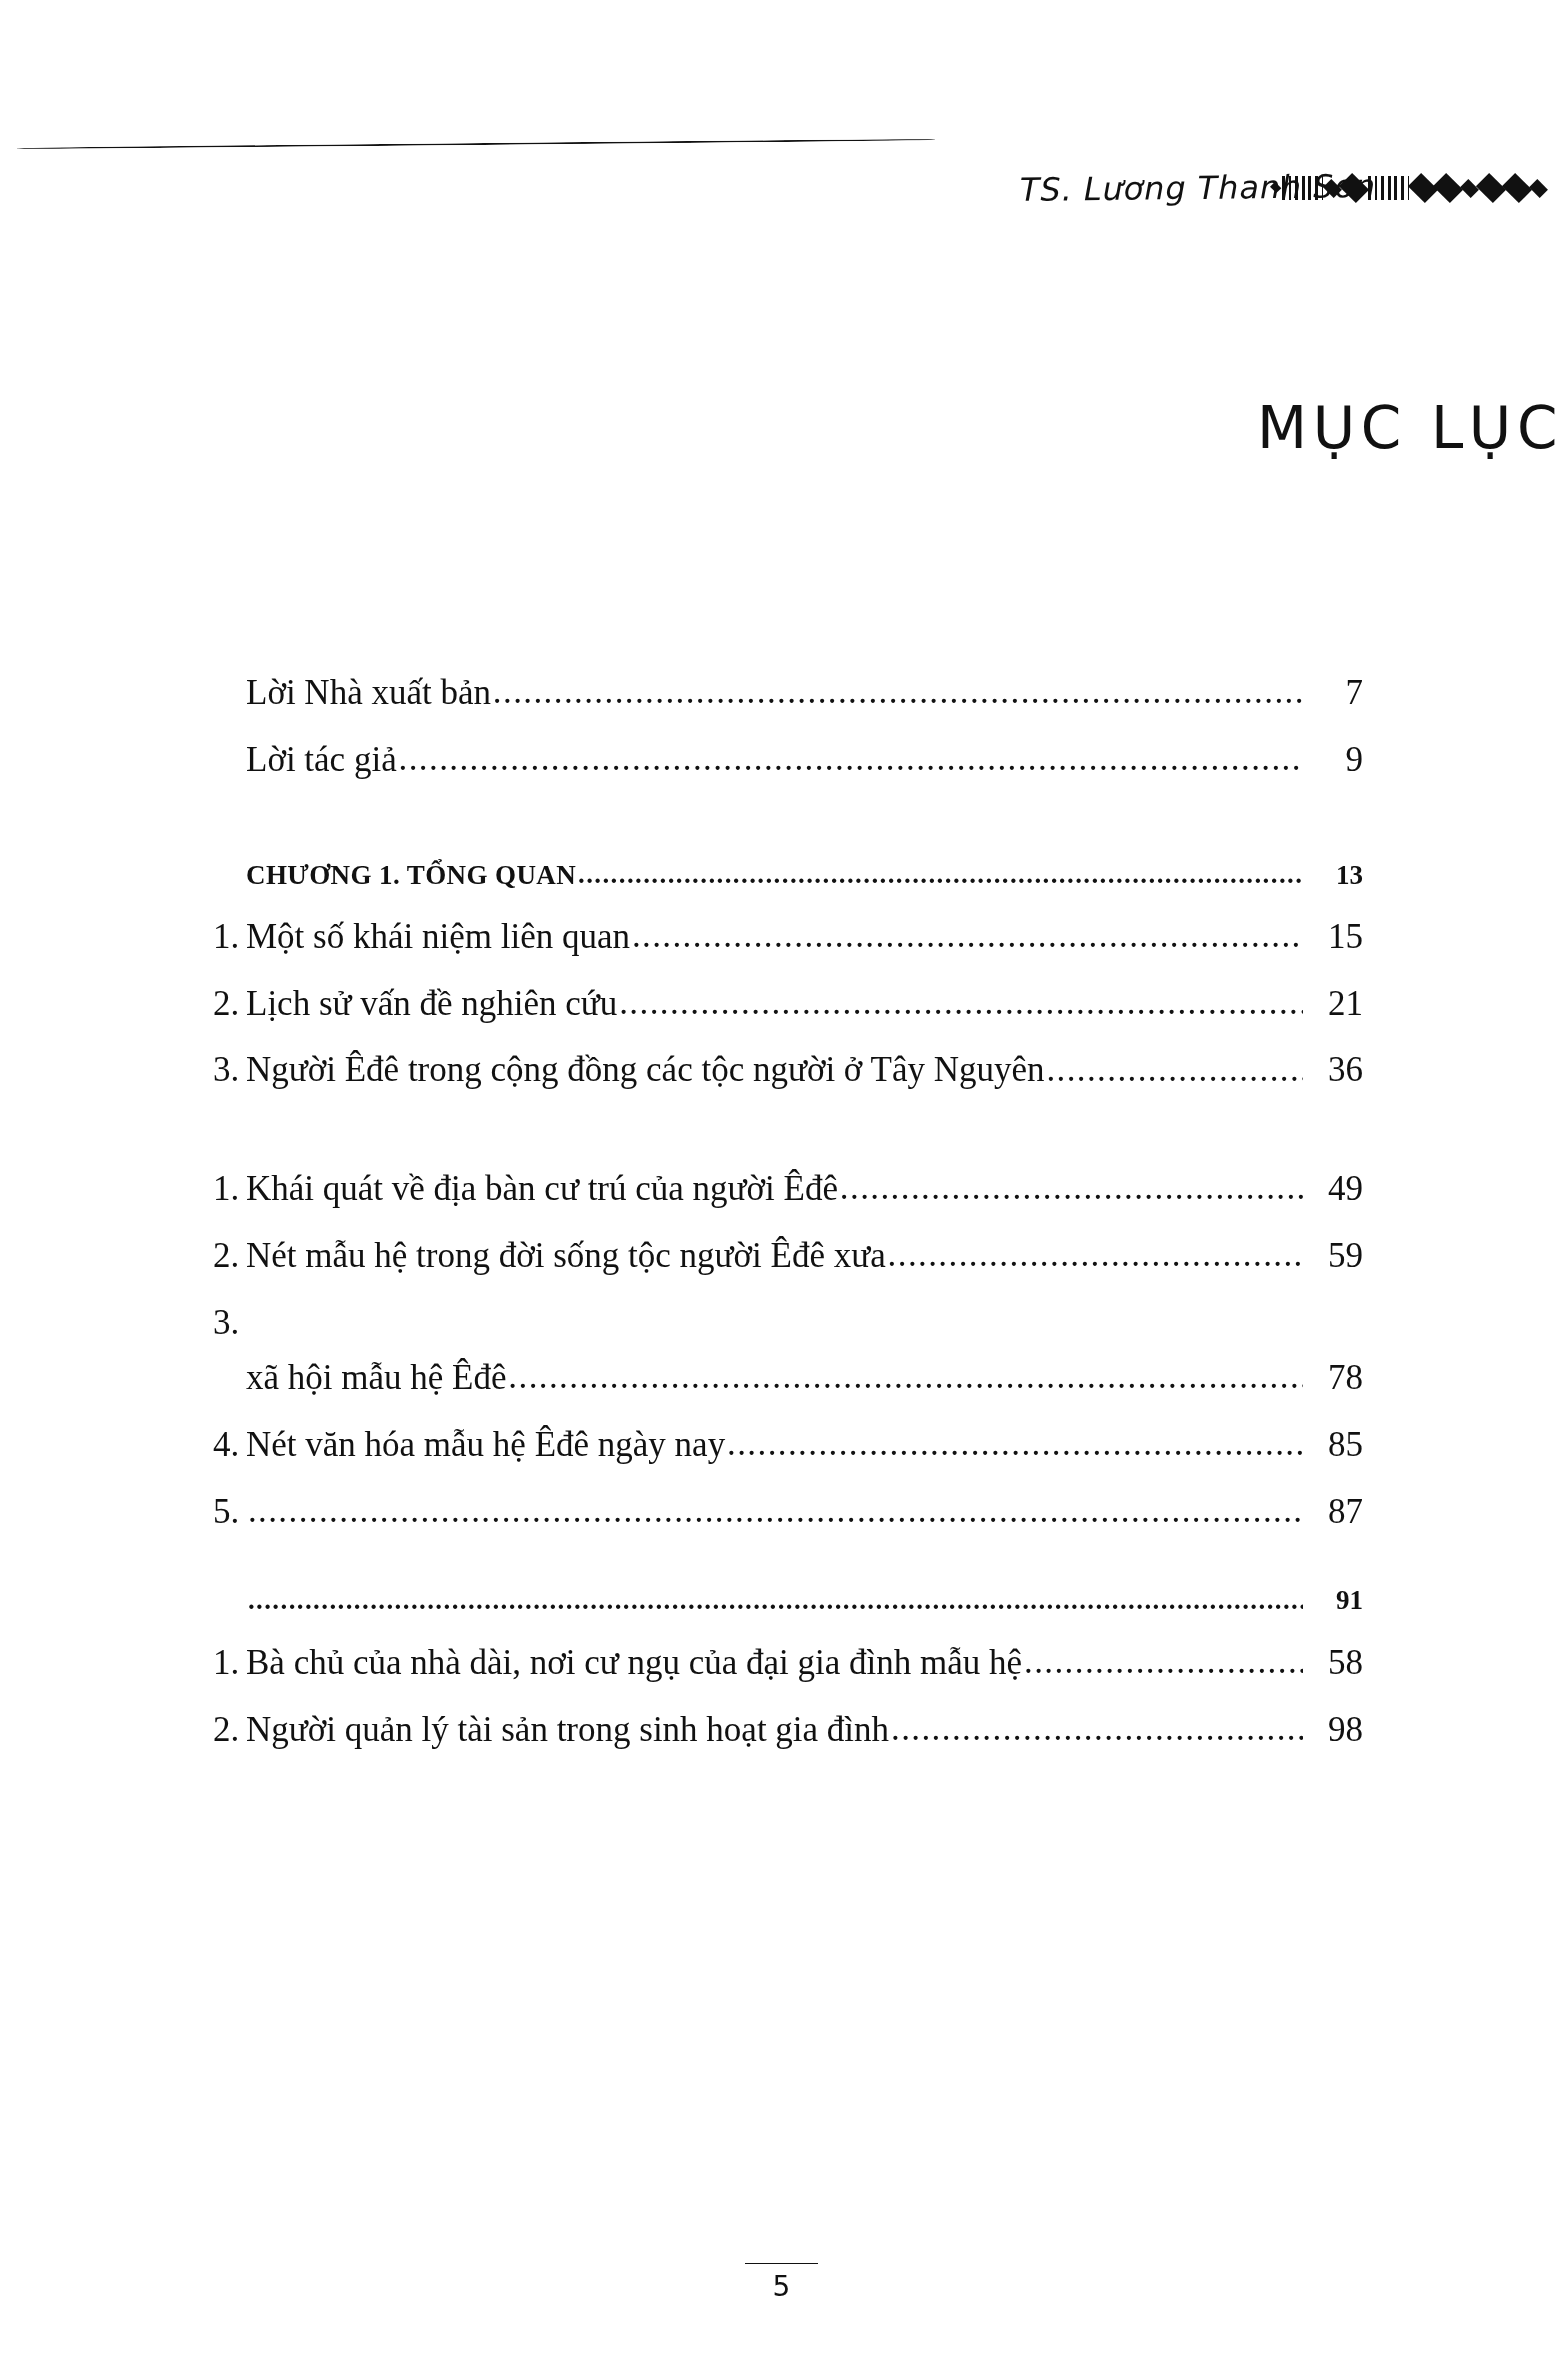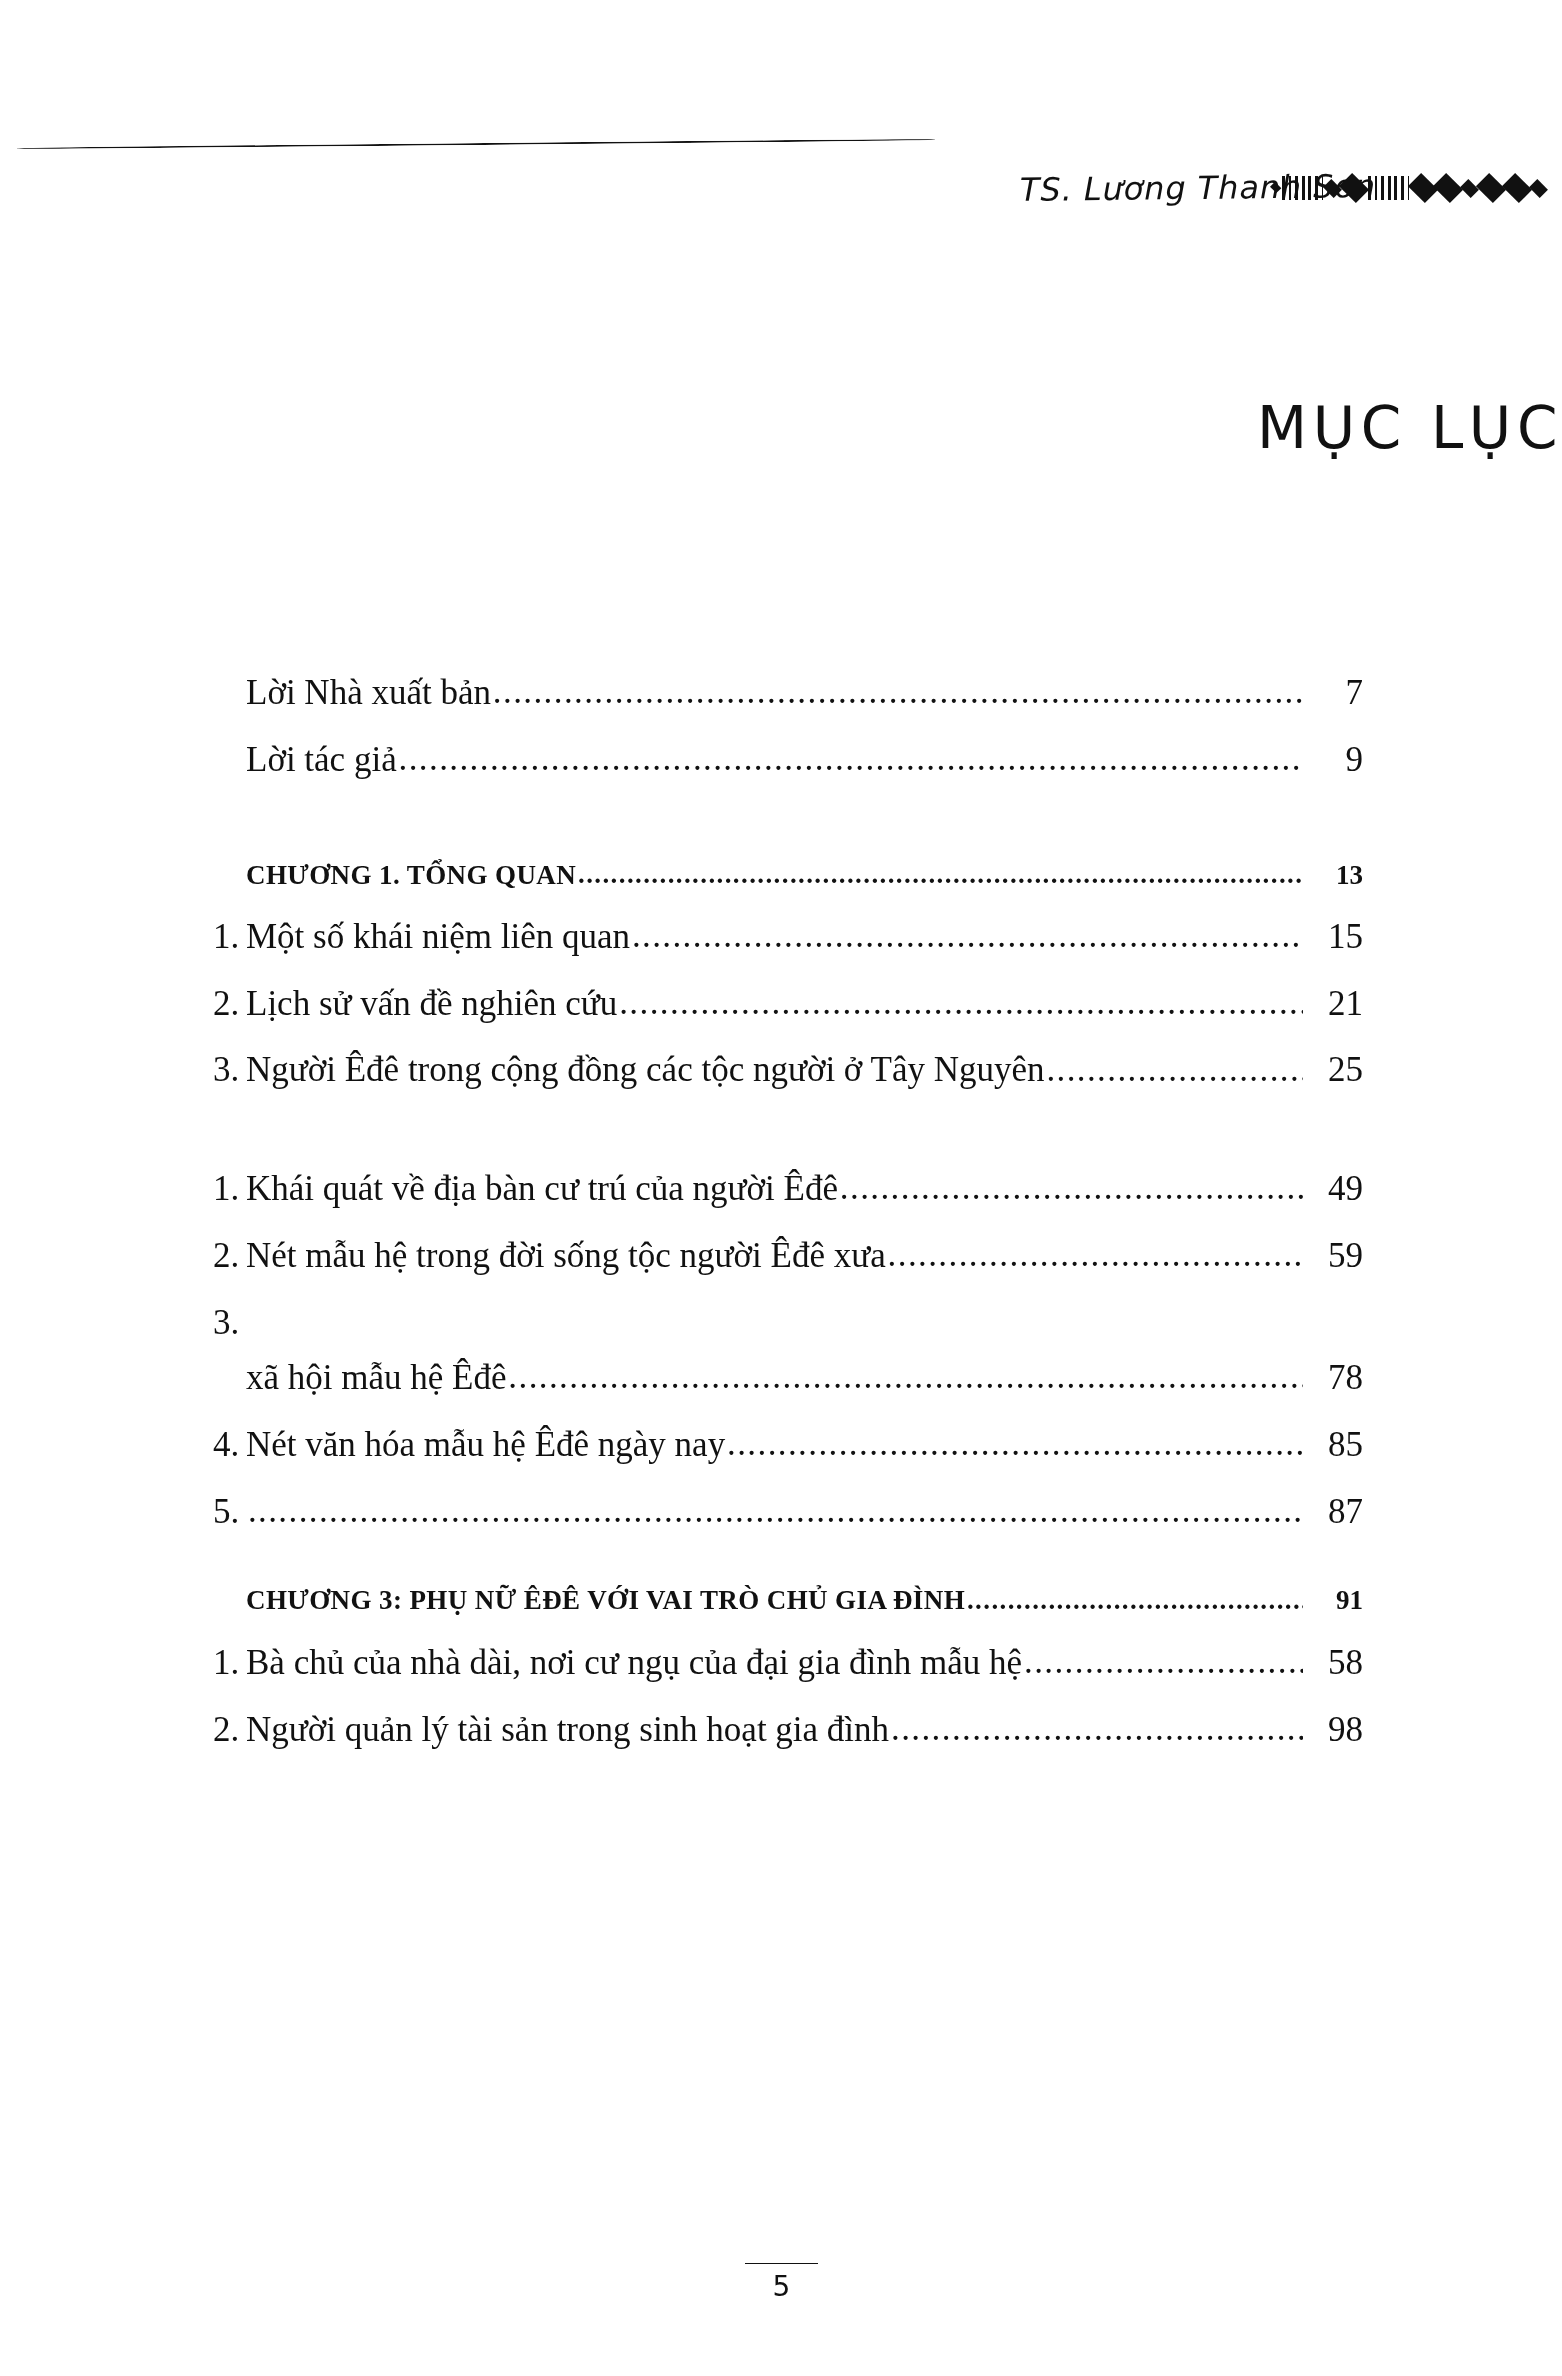--- a/index.html
+++ b/index.html
@@ -220,21 +220,21 @@
     <span class="num-col">2.</span>
     <span class="label">Lịch sử vấn đề nghiên cứu</span>
     <span class="leader"></span>
     <span class="page">21</span>
   </div>
 
   <div class="entry">
     <span class="num-col">3.</span>
     <span class="label">Người Êđê trong cộng đồng các tộc người ở Tây Nguyên</span>
     <span class="leader"></span>
-    <span class="page">25</span>
+    <span class="page">36</span>
   </div>
 
   <div class="gap-lg"></div>
 
 
   <div class="entry">
     <span class="num-col">1.</span>
     <span class="label">Khái quát về địa bàn cư trú của người Êđê</span>
     <span class="leader"></span>
     <span class="page">49</span>
@@ -268,21 +268,20 @@
   <div class="entry">
     <span class="num-col">5.</span>
     <span class="leader"></span>
     <span class="page">87</span>
   </div>
 
   <div class="gap-md"></div>
 
   <div class="entry chapter">
     <span class="num-col"></span>
-    <span class="label">CHƯƠNG 3: PHỤ NỮ ÊĐÊ VỚI VAI TRÒ CHỦ GIA ĐÌNH</span>
     <span class="leader"></span>
     <span class="page">91</span>
   </div>
 
   <div class="entry">
     <span class="num-col">1.</span>
     <span class="label">Bà chủ của nhà dài, nơi cư ngụ của đại gia đình mẫu hệ</span>
     <span class="leader"></span>
     <span class="page">58</span>
   </div>

